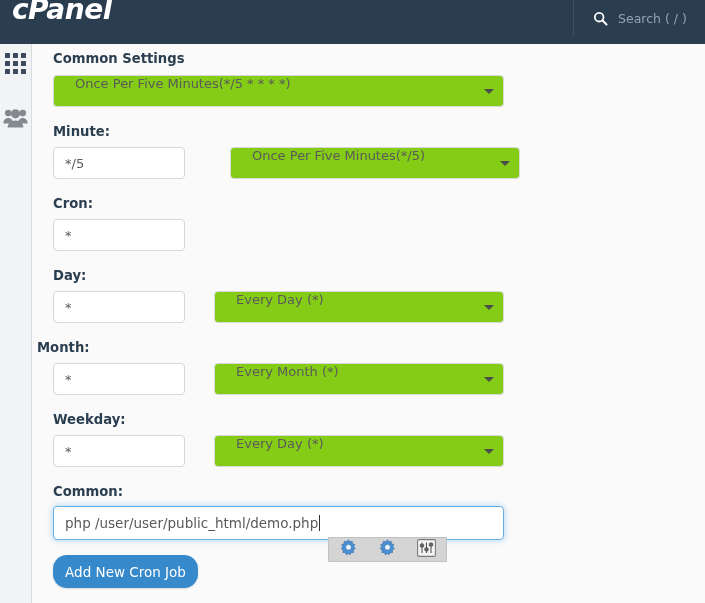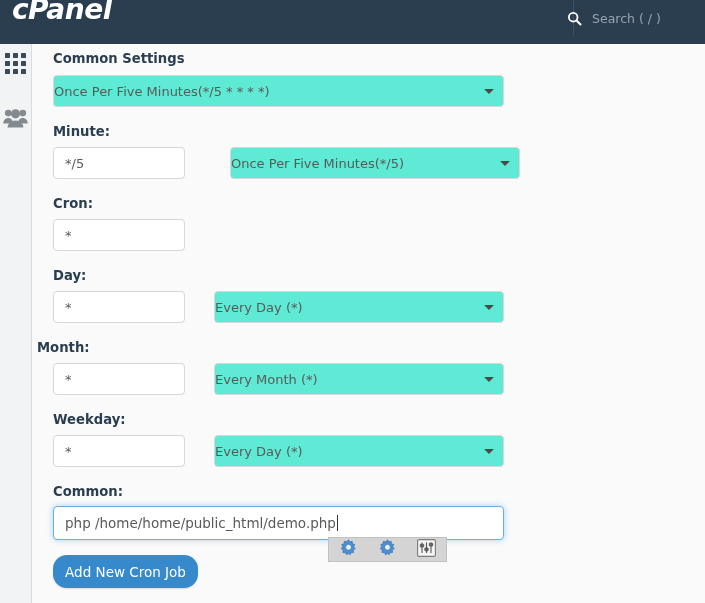--- a/index.html
+++ b/index.html
@@ -38,21 +38,21 @@
     user-select: none;
   }
   .search-divider {
     position: absolute;
     left: 573px; top: 0;
     width: 1px; height: 36px;
     background: #3c5067;
   }
   .search-zone {
     position: absolute;
-    left: 546px; top: 0;
+    left: 572px; top: 0;
     width: 132px; height: 36px;
     display: flex;
     align-items: center;
     padding-left: 21px;
   }
   .search-icon { width: 15px; height: 15px; display: block; }
   .search-text {
     margin-left: 10px;
     color: #93a3b3;
     font-size: 12.5px;
@@ -105,29 +105,28 @@
     font-size: 13px;
     font-family: "DejaVu Sans", sans-serif;
     padding: 0 11px;
     display: flex;
     align-items: center;
     outline: none;
   }
 
   .select-box {
     height: 32px;
-    background: #5eead4;
+    background: #84cc16;
     border: 1px solid #d7d7d7;
     border-radius: 4px;
     color: #5a5a5a;
     font-size: 13px;
     font-family: "DejaVu Sans", sans-serif;
-    padding: 0 0;
-    display: flex;
-    align-items: center;
+    padding: 0 21px;
+    display: flex;
     position: relative;
   }
   .caret {
     position: absolute;
     right: 9px;
     top: 50%;
     margin-top: -2px;
     width: 0; height: 0;
     border-left: 5px solid transparent;
     border-right: 5px solid transparent;
@@ -295,21 +294,21 @@
   </div>
   <div class="select-box" style="position:absolute; left:182px; top:399px; width:290px;">
     <span>Every Day (*)</span>
     <span class="caret"></span>
   </div>
 
   <div class="field-label" style="position:absolute; left:21px; top:449px;">Common:</div>
 </div>
 
 <div class="cmd-input">
-  <span>php /home/home/public_html/demo.php</span>
+  <span>php /user/user/public_html/demo.php</span>
     <span class="caret-bar"></span>
 </div>
 
 <div class="helper-toolbar">
   <div class="helper-btn">
     <span>
       <svg width="17" height="17" viewBox="0 0 20 20">
         <path d="M10 0.8l1.5 2.5 2.9-0.6 0.2 2.9 2.8 0.9-1.3 2.6 1.9 2.2-2.4 1.7 0.4 2.9-2.9 0.1-1.3 2.6L10 17.1l-2.4 1.5-1.3-2.6-2.9-0.1 0.4-2.9L1.4 11.3l1.9-2.2L2 6.5l2.8-0.9 0.2-2.9L8 3.3z" fill="#4a8fd4" stroke="#2f6ba8" stroke-width="0.7" stroke-linejoin="round"></path>
         <circle cx="10" cy="9.7" r="3.4" fill="#eaf3fb" stroke="#2f6ba8" stroke-width="0.8"></circle>
       </svg>

